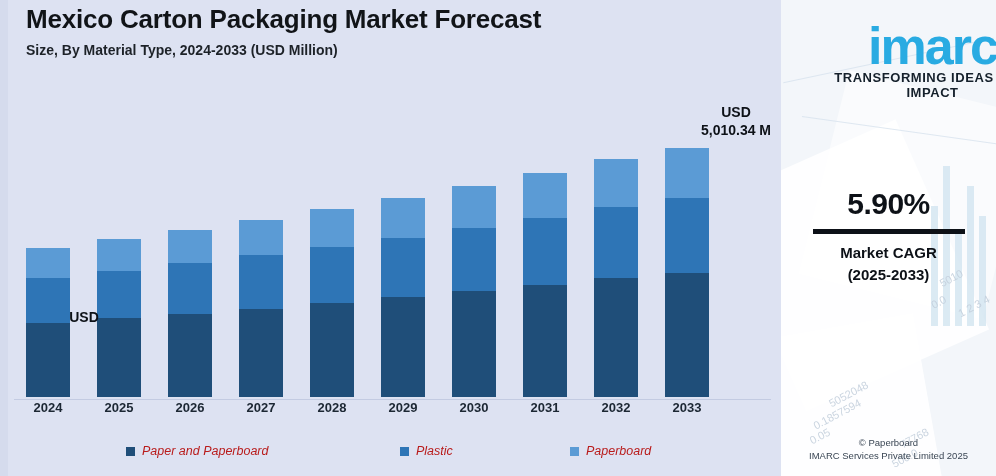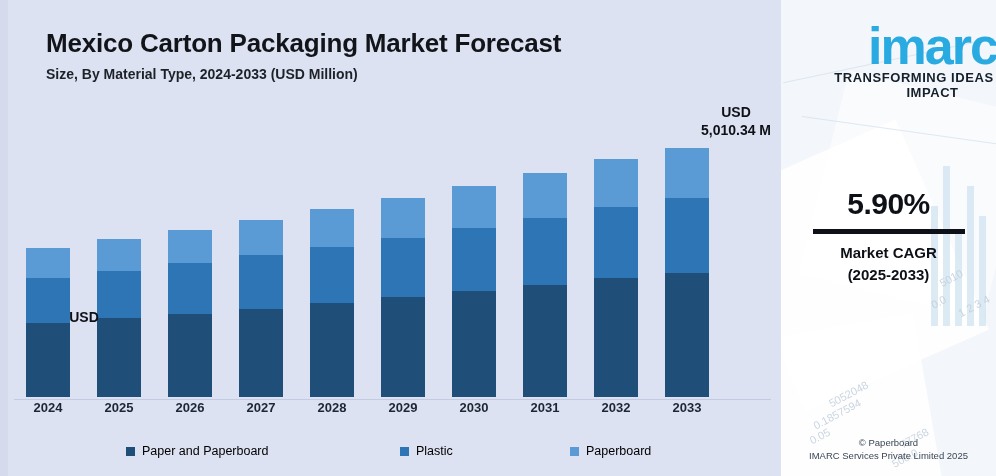--- a/index.html
+++ b/index.html
@@ -16,21 +16,21 @@
     position:relative;
     width:781px;height:476px;
     background:#dde2f2;
     box-sizing:border-box;
   }
   .chart-panel:before{
     content:"";position:absolute;left:0;top:0;width:8px;height:476px;
     background:#cdd5ea;opacity:.55;
   }
 
-  .titles{position:absolute;left:26px;top:26px;margin-left:20px;}
+  .titles{position:absolute;left:26px;top:2px;}
   .title{
     font-size:26px;font-weight:bold;color:#111418;
     letter-spacing:-0.2px;line-height:34px;white-space:nowrap;
   }
   .subtitle{
     font-size:14px;font-weight:bold;color:#1d2228;
     line-height:20px;margin-top:4px;white-space:nowrap;
   }
 
   
@@ -65,21 +65,21 @@
     white-space:nowrap;
   }
   #callout-first{left:4px;top:308px;width:160px;}
   #callout-last{left:680px;top:103px;width:112px;}
 
   .legend{
     position:absolute;left:0;top:444px;width:781px;height:24px;
   }
   .legend-item{
     position:absolute;top:0;display:flex;align-items:center;gap:7px;
-    font-size:12.5px;color:#000000;white-space:nowrap;
+    font-size:12.5px;color:#b91c1c;white-space:nowrap;font-style:italic;
   }
   .swatch{width:9px;height:9px;display:inline-block;flex:none;}
 
   
   .brand-panel{
     position:relative;width:215px;height:476px;
     background:#f3f6fa;
     overflow:hidden;
   }
   .bg-art{position:absolute;inset:0;overflow:hidden;}

